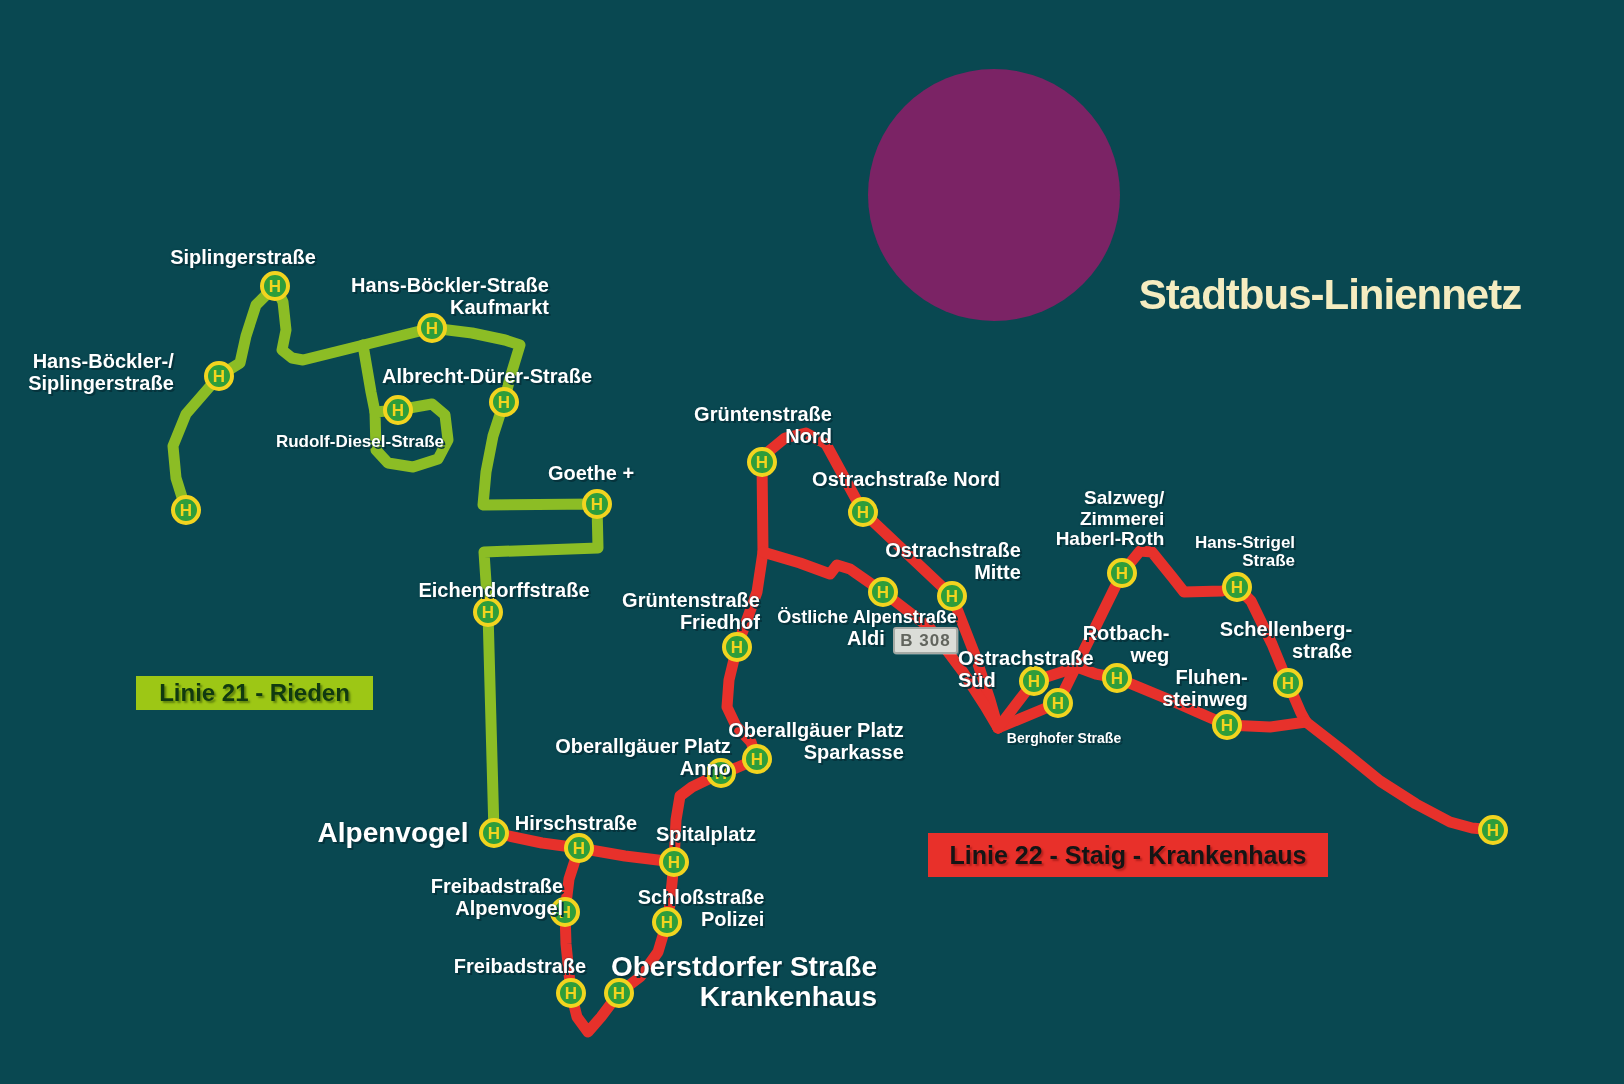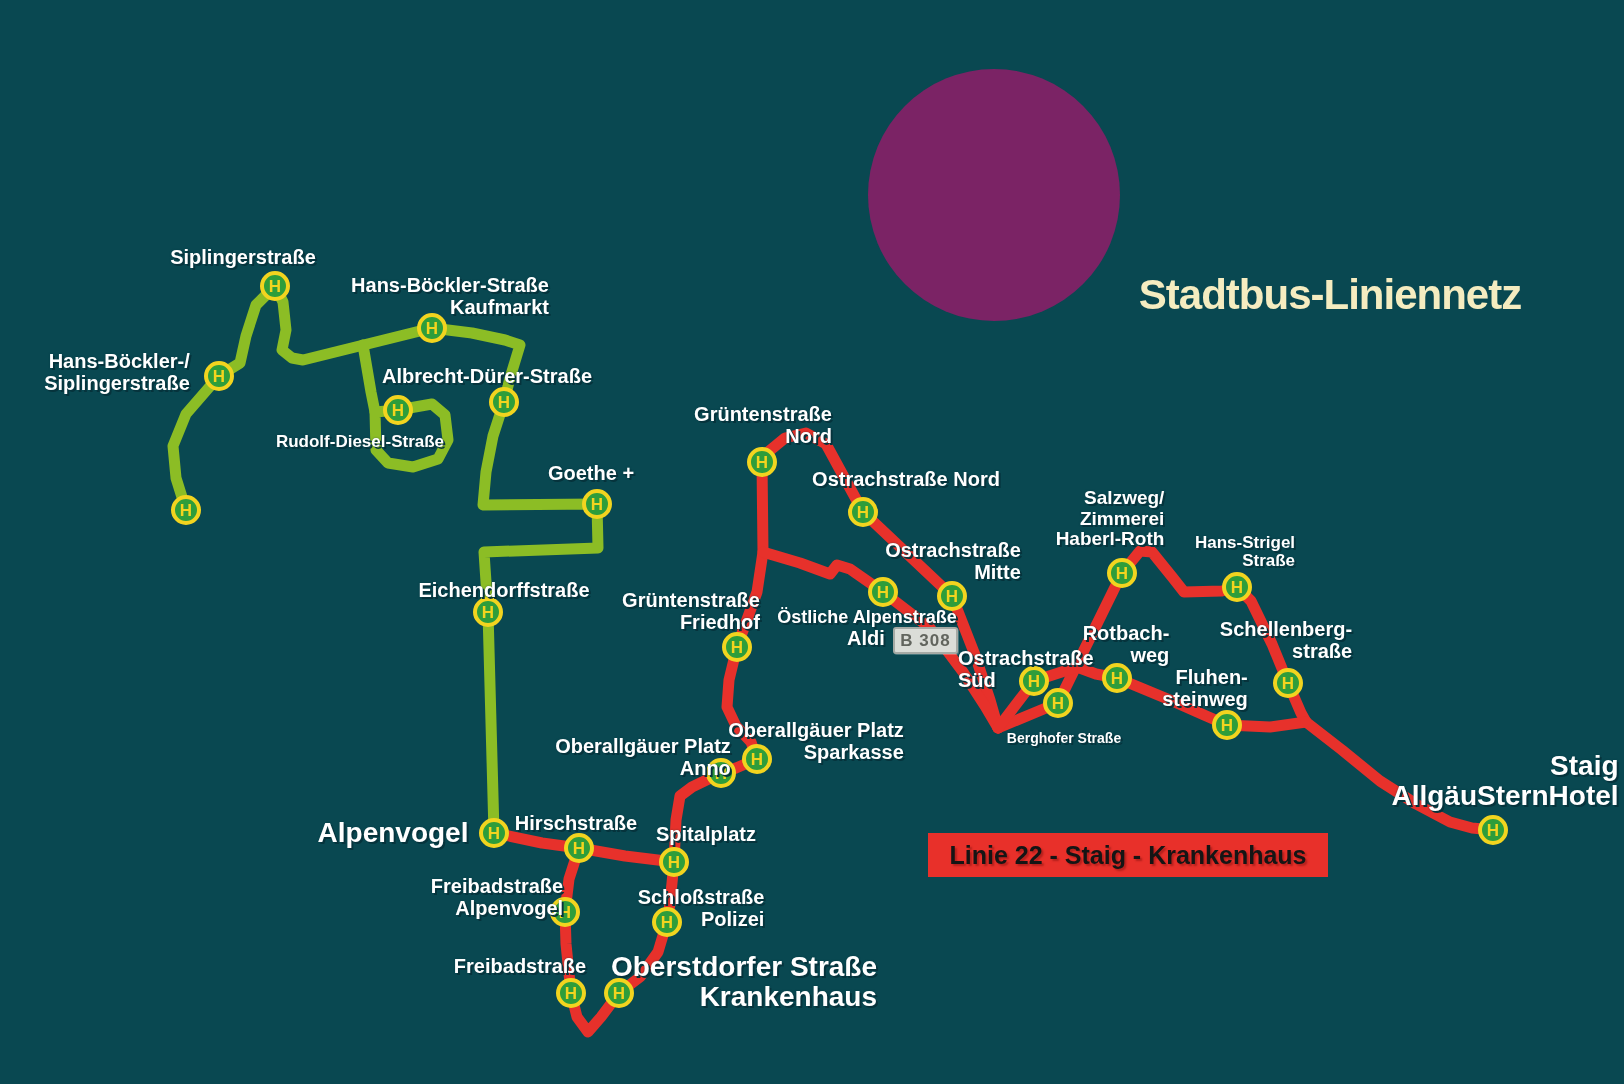--- a/index.html
+++ b/index.html
@@ -87,21 +87,21 @@
       <div class="stop" style="left: 579px; top: 848px; background: rgb(46, 157, 59); border-color: rgb(242, 212, 31); color: rgb(242, 212, 31);">H</div>
       <div class="stop" style="left: 667px; top: 922px; background: rgb(46, 157, 59); border-color: rgb(242, 212, 31); color: rgb(242, 212, 31);">H</div>
       <div class="stop" style="left: 565px; top: 912px; background: rgb(46, 157, 59); border-color: rgb(242, 212, 31); color: rgb(242, 212, 31);">H</div>
       <div class="stop" style="left: 571px; top: 993px; background: rgb(46, 157, 59); border-color: rgb(242, 212, 31); color: rgb(242, 212, 31);">H</div>
       <div class="stop" style="left: 619px; top: 993px; background: rgb(46, 157, 59); border-color: rgb(242, 212, 31); color: rgb(242, 212, 31);">H</div>
     </div>
   <div class="layer">
       <div class="lbl" style="left: 243px; top: 258px; font-size: 20px;">Siplingerstraße</div>
       <div class="lbl" style="left: 450px; top: 297px; font-size: 20px;">Hans-Böckler-Straße
 Kaufmarkt</div>
-      <div class="lbl" style="left: 117px; top: 373px; font-size: 20px;">Hans-Böckler-/
+      <div class="lbl" style="left: 101px; top: 373px; font-size: 20px;">Hans-Böckler-/
 Siplingerstraße</div>
       <div class="lbl" style="left: 487px; top: 377px; font-size: 20px;">Albrecht-Dürer-Straße</div>
       <div class="lbl" style="left: 360px; top: 442px; font-size: 17px;">Rudolf-Diesel-Straße</div>
       <div class="lbl" style="left: 591px; top: 474px; font-size: 20px;">Goethe +</div>
       <div class="lbl" style="left: 504px; top: 591px; font-size: 20px;">Eichendorffstraße</div>
       <div class="lbl" style="left: 393px; top: 833px; font-size: 28px;">Alpenvogel</div>
       <div class="lbl" style="left: 763px; top: 426px; font-size: 20px;">Grüntenstraße
 Nord</div>
       <div class="lbl" style="left: 906px; top: 480px; font-size: 20px;">Ostrachstraße Nord</div>
       <div class="lbl" style="left: 953px; top: 562px; font-size: 20px;">Ostrachstraße
@@ -117,35 +117,36 @@
 Straße</div>
       <div class="lbl" style="left: 1126px; top: 645px; font-size: 20px;">Rotbach-
 weg</div>
       <div class="lbl" style="left: 1286px; top: 641px; font-size: 20px;">Schellenberg-
 straße</div>
       <div class="lbl left" style="left: 958px; top: 670px; font-size: 20px;">Ostrachstraße
 Süd</div>
       <div class="lbl" style="left: 1205px; top: 689px; font-size: 20px;">Fluhen-
 steinweg</div>
       <div class="lbl" style="left: 1064px; top: 739px; font-size: 14px;">Berghofer Straße</div>
-      <div class="lbl" style="left: 1505px; top: 781px; font-size: 28px;">Staig
-AllgäuSternHotel</div>
       <div class="lbl" style="left: 643px; top: 758px; font-size: 20px;">Oberallgäuer Platz
 Anno</div>
       <div class="lbl" style="left: 816px; top: 742px; font-size: 20px;">Oberallgäuer Platz
 Sparkasse</div>
       <div class="lbl" style="left: 576px; top: 824px; font-size: 20px;">Hirschstraße</div>
       <div class="lbl" style="left: 706px; top: 835px; font-size: 20px;">Spitalplatz</div>
       <div class="lbl" style="left: 701px; top: 909px; font-size: 20px;">Schloßstraße
 Polizei</div>
       <div class="lbl" style="left: 497px; top: 898px; font-size: 20px;">Freibadstraße
 Alpenvogel</div>
       <div class="lbl" style="left: 520px; top: 967px; font-size: 20px;">Freibadstraße</div>
       <div class="lbl" style="left: 744px; top: 982px; font-size: 28px;">Oberstdorfer Straße
 Krankenhaus</div>
     </div>
   <div class="badge" style="left: 893px; top: 627px; width: 61px; height: 23px;">
     <span>B 308</span>
   </div>
+  <div class="legend g" style="left: 136px; top: 676px; width: 237px; height: 34px; background: rgb(157, 199, 21); color: rgb(17, 58, 16);">
+    <span>Linie 21 - Rieden</span>
+  </div>
   <div class="legend r" style="left: 928px; top: 833px; width: 400px; height: 44px; background: rgb(232, 48, 42); color: rgb(21, 21, 21); text-align: center;">
     <span>Linie 22 - Staig - Krankenhaus</span>
   </div>
 </div>
 
 </body></html>

